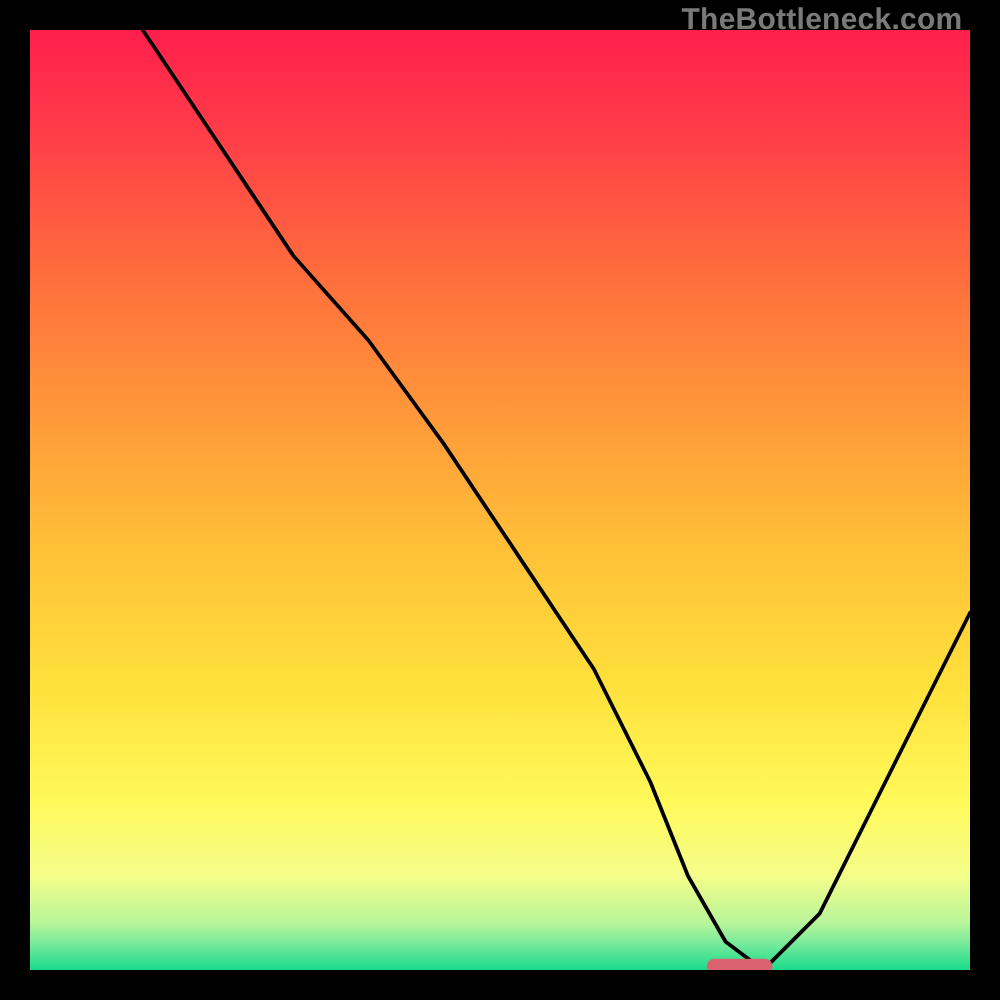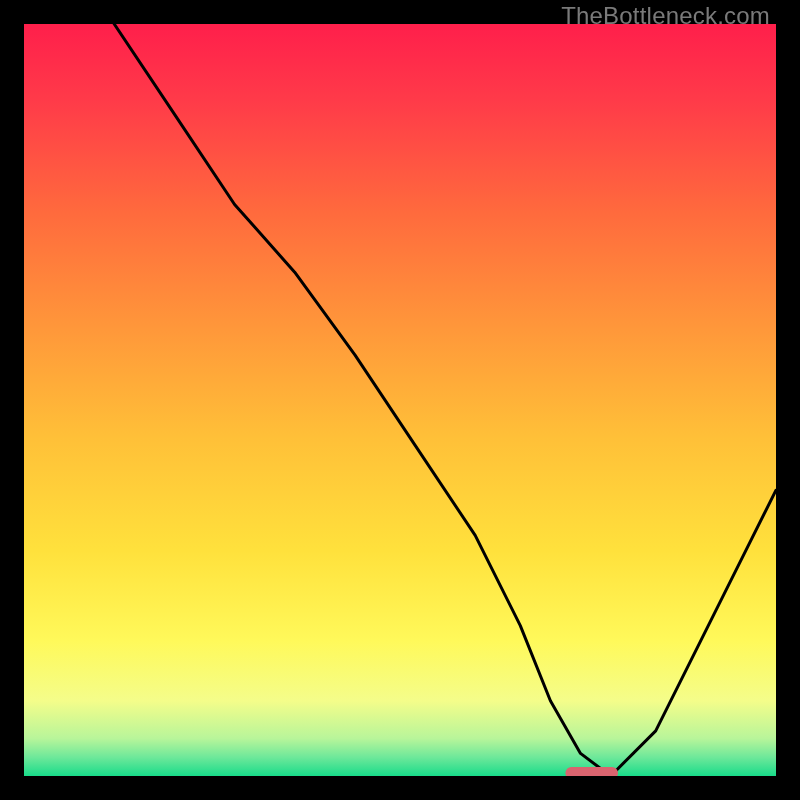--- a/index.html
+++ b/index.html
@@ -24,21 +24,21 @@
     top: 0;
     width: 752px;
     height: 752px;
   }
   .watermark {
     position: absolute;
     top: 2px;
     right: 30px;
     font-family: Arial, Helvetica, sans-serif;
     font-size: 24px;
-    font-weight: 400;
+    font-weight: 700;
     color: #7a7a7a;
     letter-spacing: 0.2px;
   }
 </style>
 </head>
 <body>
 
 <div class="frame">
   <svg class="plot" viewBox="0 0 752 752">
     <defs>

